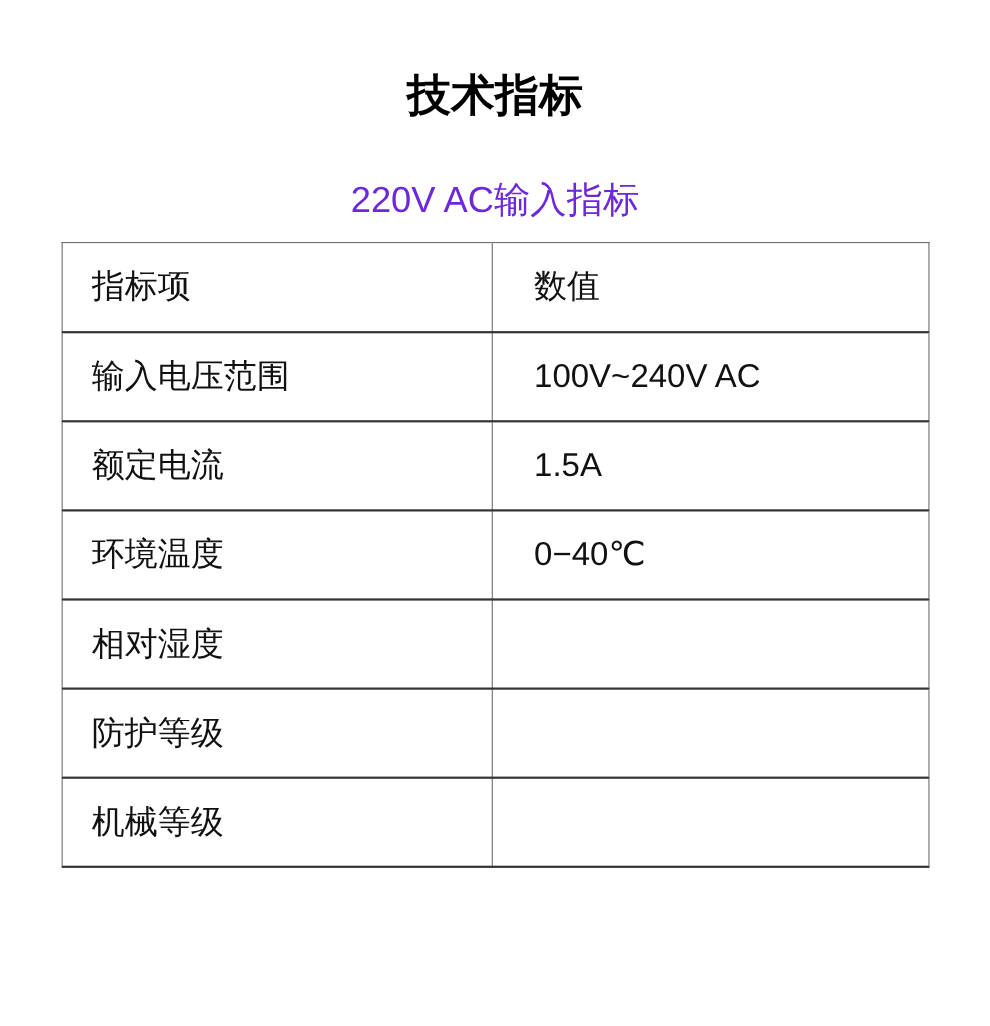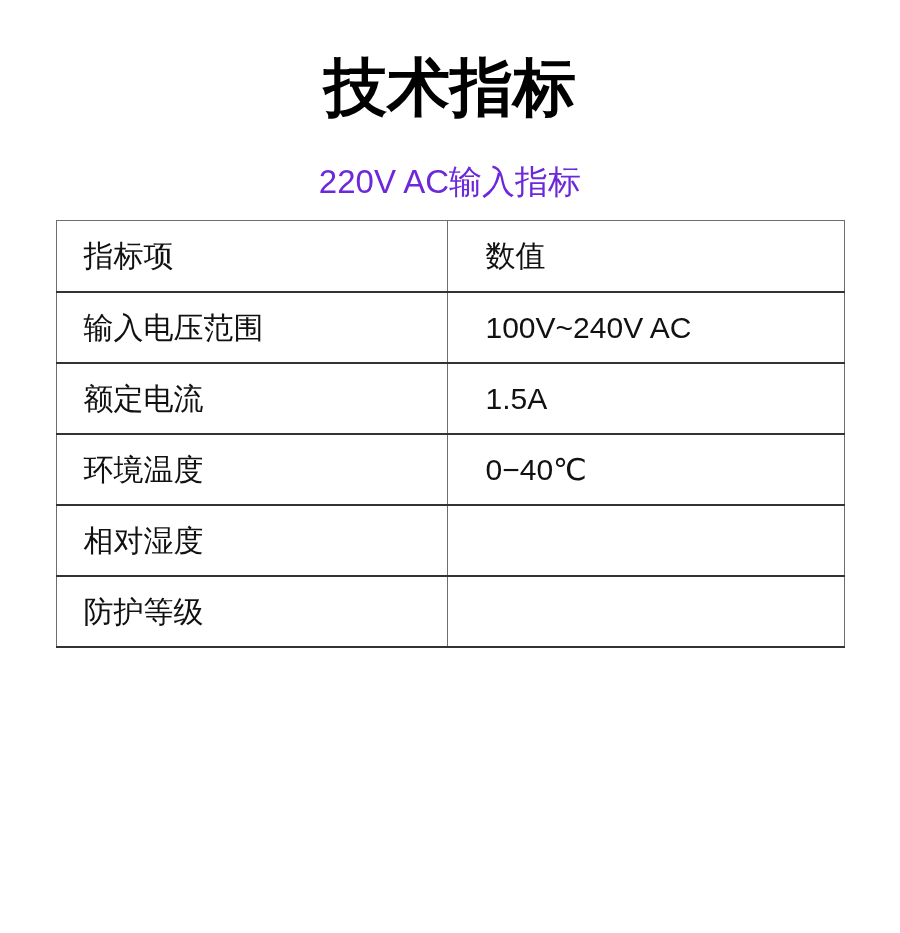--- a/index.html
+++ b/index.html
@@ -9,21 +9,21 @@
     font-family: "Liberation Sans", "DejaVu Sans", sans-serif;
     color: #111111;
   }
   body {
     width: 900px;
     height: 933px;
     overflow: hidden;
   }
   .page-title {
     margin: 52px 0 0 0;
-    font-size: 63px;
+    font-size: 40px;
     line-height: 70px;
     font-weight: 700;
     text-align: center;
     color: #000000;
   }
   .section-subtitle {
     margin: 40px 0 0 0;
     font-size: 33px;
     line-height: 40px;
     font-weight: 400;
@@ -35,21 +35,21 @@
     margin: 18px auto 0 auto;
     border-collapse: collapse;
     table-layout: fixed;
     border-left: 1px solid #6e6e6e;
     border-right: 1px solid #6e6e6e;
     border-top: 1px solid #6e6e6e;
   }
   table.specs col.c1 { width: 391px; }
   table.specs col.c2 { width: 397px; }
   table.specs tr {
-    height: 71px;
+    height: 81px;
     border-bottom: 2px solid #333333;
   }
   table.specs td, table.specs th {
     font-size: 30px;
     font-weight: 400;
     text-align: left;
     vertical-align: middle;
     padding: 0;
     line-height: 1.1;
     white-space: nowrap;
@@ -93,14 +93,18 @@
       <td class="col-value">0−40℃</td>
     </tr>
     <tr>
       <td class="col-item">相对湿度</td>
       <td class="col-value"></td>
     </tr>
     <tr>
       <td class="col-item">防护等级</td>
       <td class="col-value"></td>
     </tr>
+    <tr>
+      <td class="col-item">机械等级</td>
+      <td class="col-value"></td>
+    </tr>
   </tbody>
 </table>
 
 </body></html>

